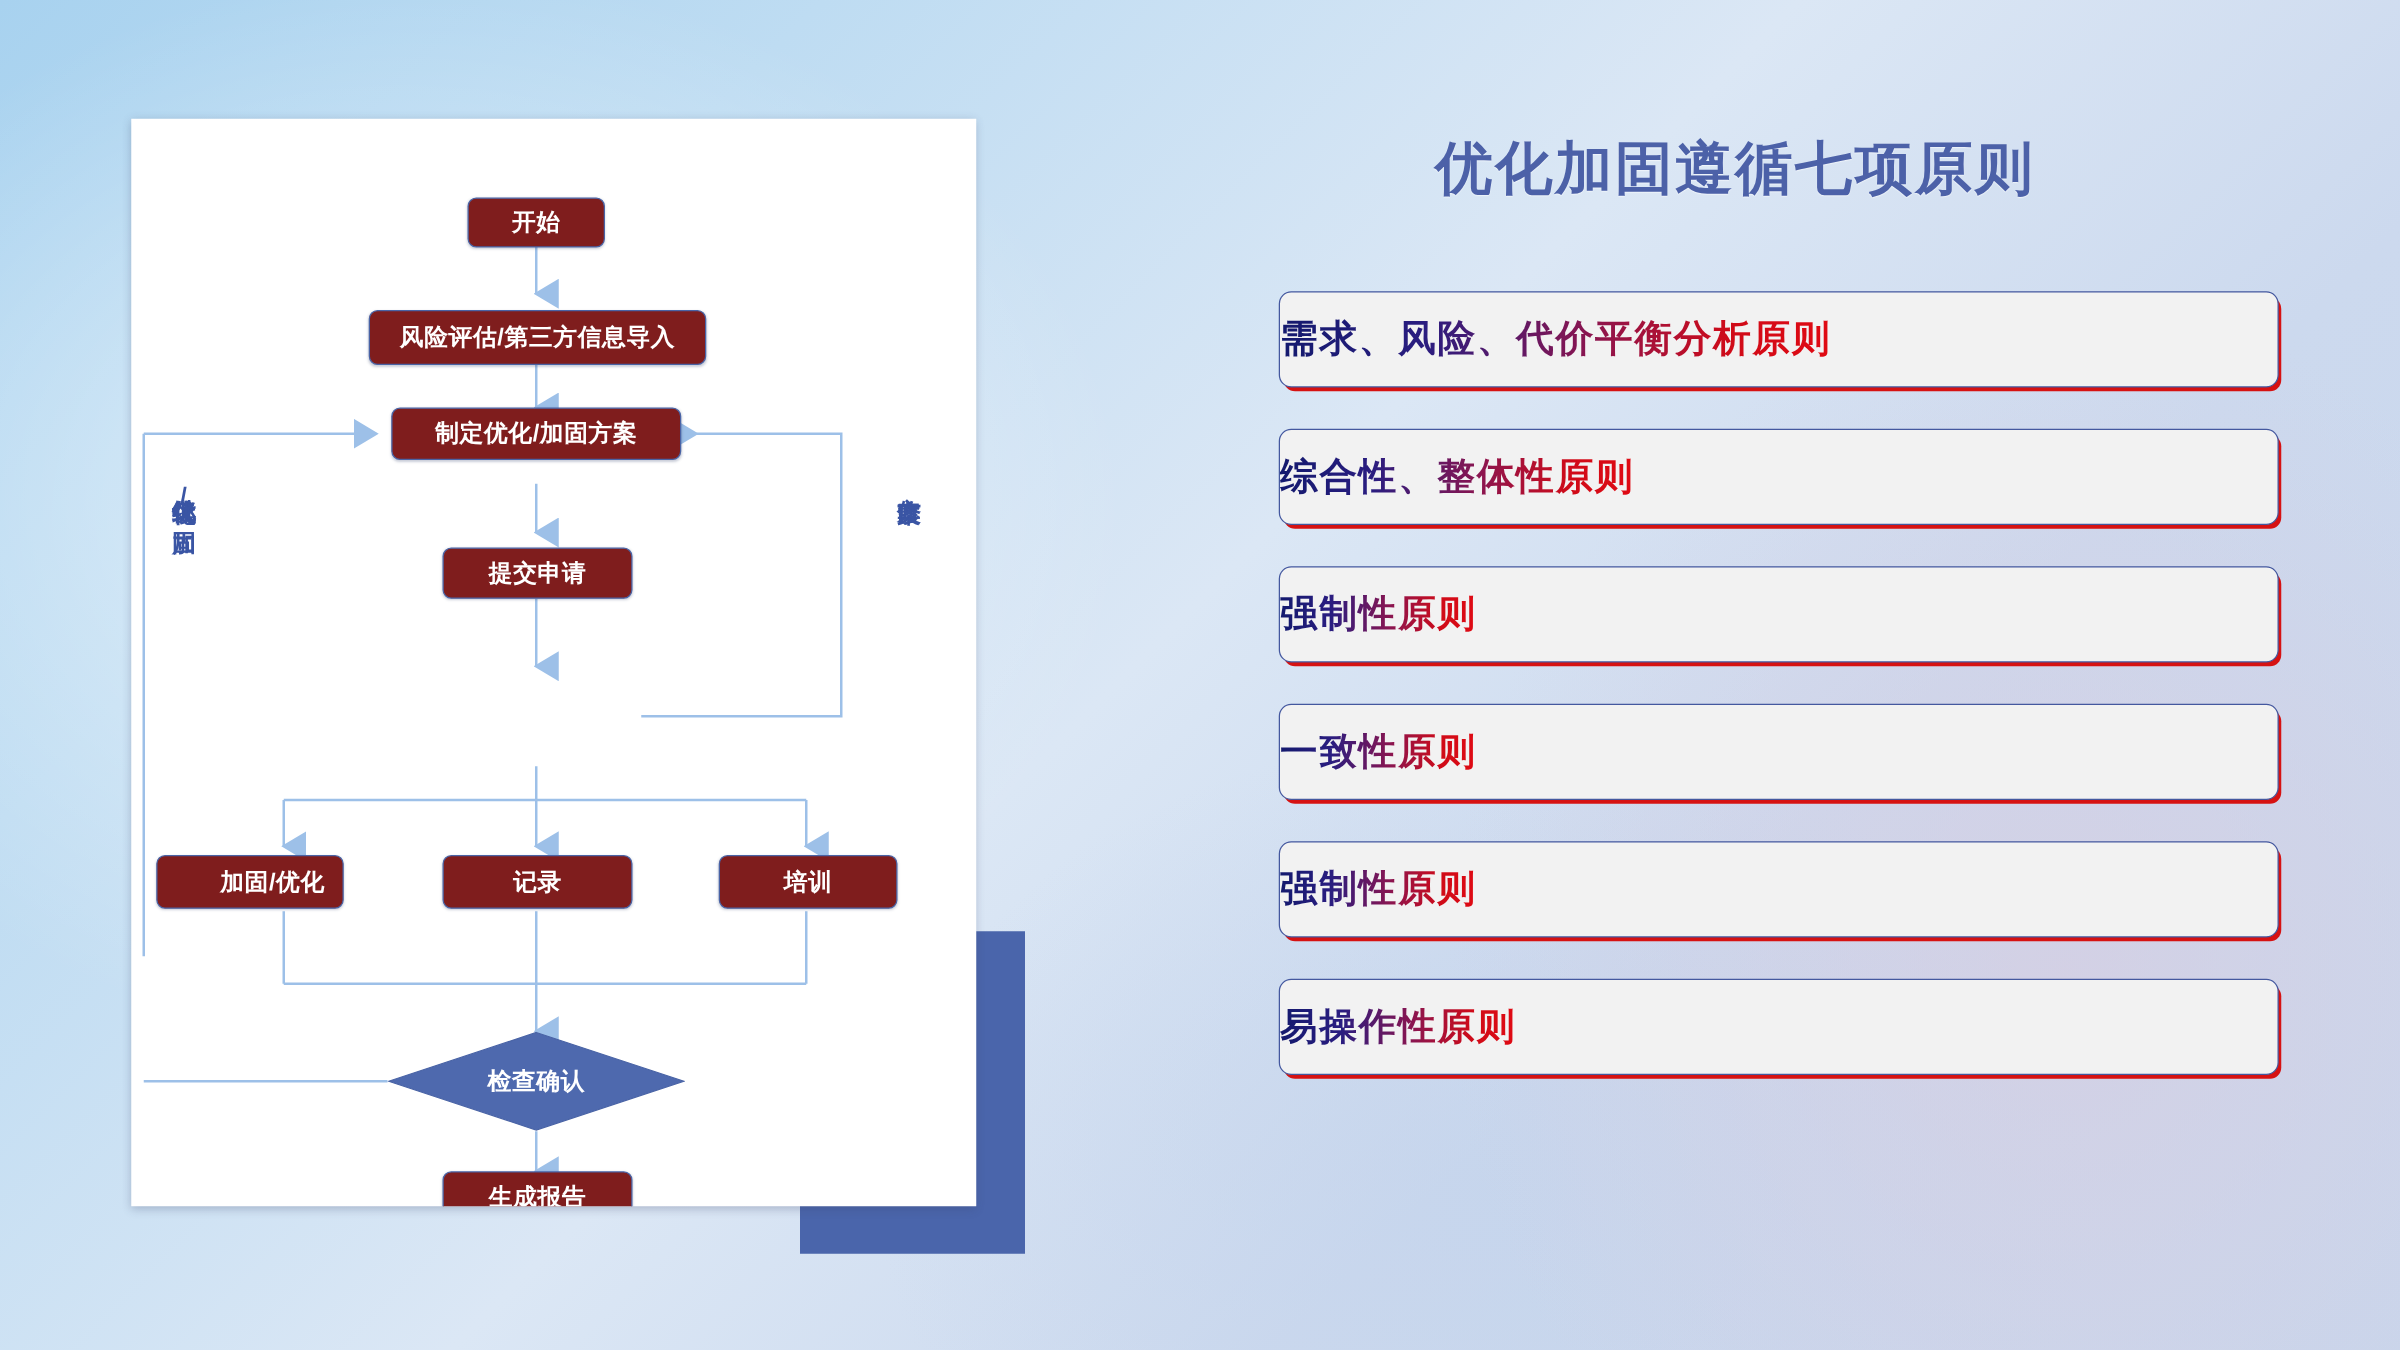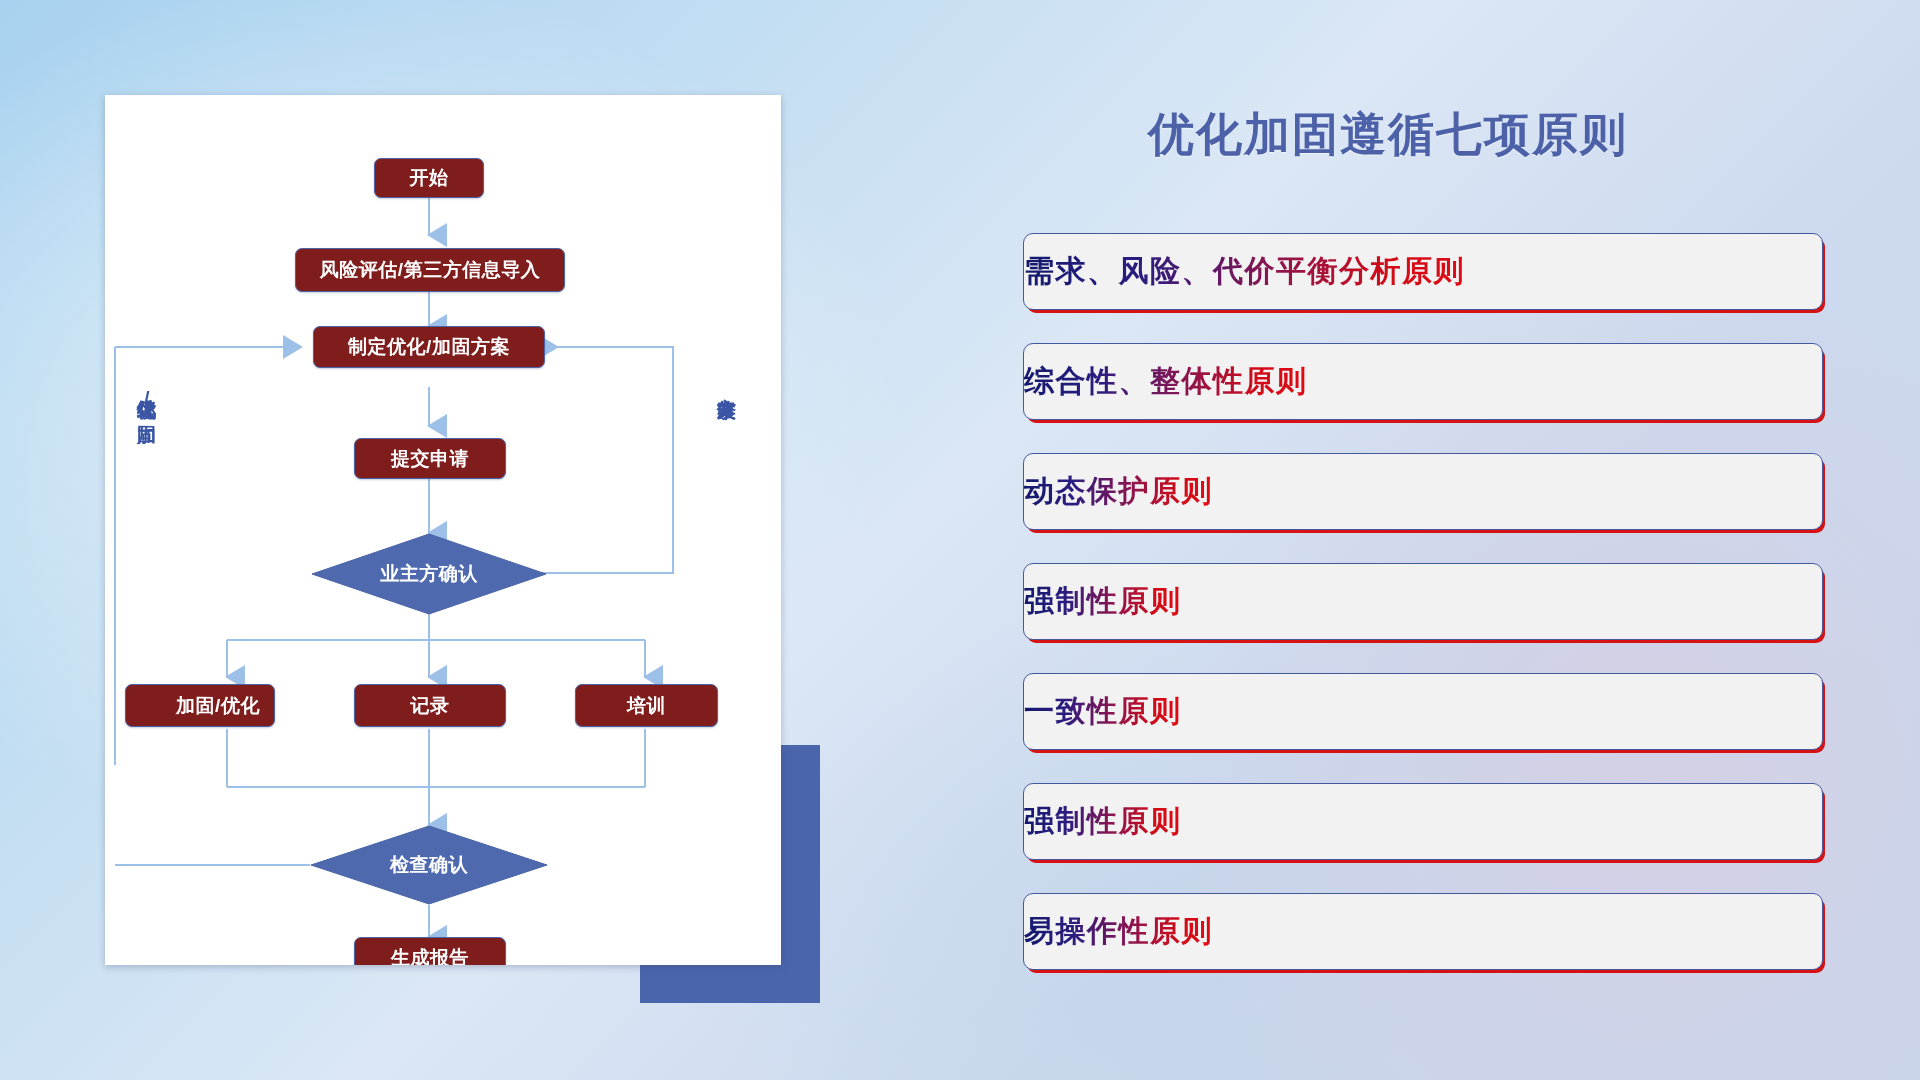--- a/index.html
+++ b/index.html
@@ -178,26 +178,20 @@
   </div>
 
   <div class="node" style="left:208px; top:231px; width:232px; height:42px;">
     <span>制定优化/加固方案</span>
   </div>
 
   <div class="node" style="left:249px; top:343px; width:152px; height:41px;align-items:center;">
     <span>提交申请</span>
   </div>
 
-  <div class="diamond-wrap" style="left:206px; top:438px; width:236px; height:82px;">
-    <svg width="236" height="82" viewBox="0 0 236 82" xmlns="http://www.w3.org/2000/svg">
-      <polygon points="118,1 235,41 118,81 1,41" fill="#4e69ae" stroke="#4a64a6" stroke-width="1"></polygon>
-    </svg>
-    <div class="diamond-label">业主方确认</div>
-  </div>
 
   <div class="node" style="left:20px; top:589px; width:150px; height:43px;padding-left:36px;">
     <span>加固/优化</span>
   </div>
 
   <div class="node" style="left:249px; top:589px; width:152px; height:43px;">
     <span>记录</span>
   </div>
 
   <div class="node" style="left:470px; top:589px; width:143px; height:43px;">
@@ -224,23 +218,20 @@
 <div class="title">优化加固遵循七项原则</div>
 
 <div class="cards">
   <div class="pcard">
     <span class="ptext">需求、风险、代价平衡分析原则</span>
   </div>
   <div class="pcard">
     <span class="ptext">综合性、整体性原则</span>
   </div>
   <div class="pcard">
-    <span class="ptext">动态保护原则</span>
-  </div>
-  <div class="pcard">
     <span class="ptext">强制性原则</span>
   </div>
   <div class="pcard">
     <span class="ptext">一致性原则</span>
   </div>
   <div class="pcard">
     <span class="ptext">强制性原则</span>
   </div>
   <div class="pcard">
     <span class="ptext">易操作性原则</span>

